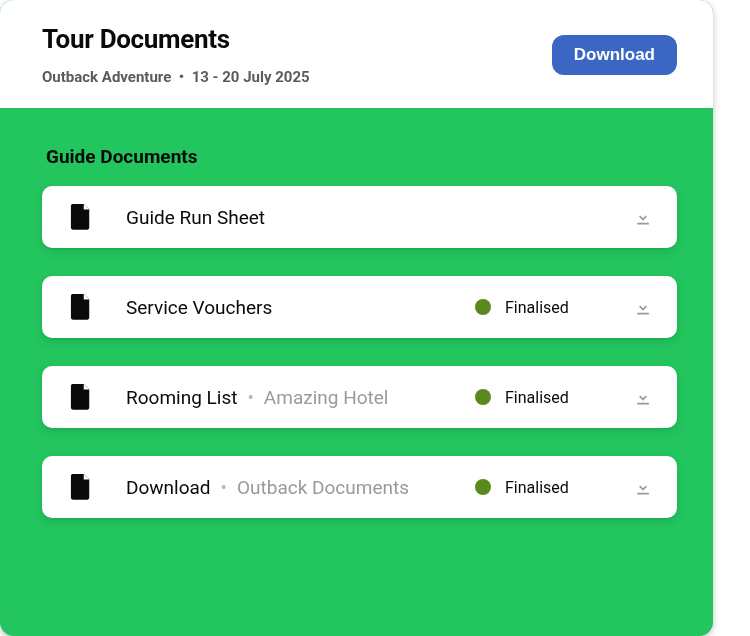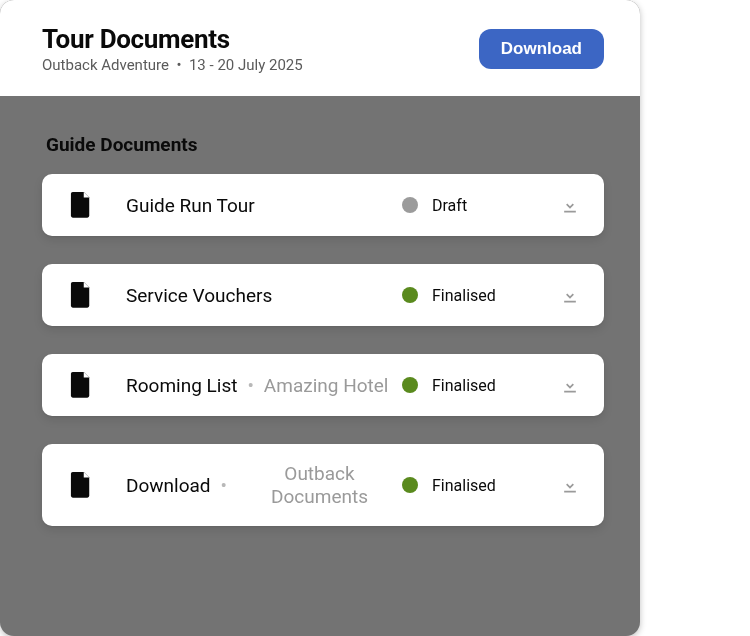--- a/index.html
+++ b/index.html
@@ -3,45 +3,46 @@
 <meta charset="utf-8">
 <style>
   * { box-sizing: border-box; margin: 0; padding: 0; }
   html, body {
     width: 750px;
     height: 636px;
     font-family: -apple-system, BlinkMacSystemFont, "Segoe UI", Roboto, Helvetica, Arial, sans-serif;
     background: #fff;
   }
   .card {
-    width: 640px;
+    width: 713px;
     height: 636px;
     border-radius: 14px;
     overflow: hidden;
-    background: #737373;
+    background: #22c55e;
     box-shadow: 0 2px 6px rgba(0,0,0,.25);
   }
   .header {
     background: #fff;
     padding: 24px 36px 22px 42px;
     display: flex;
     align-items: center;
     justify-content: space-between;
   }
   .header-left { display: flex; flex-direction: column; }
   .title {
     font-size: 26px;
     font-weight: 700;
     letter-spacing: -0.3px;
     color: #0a0a0a;
   }
   .subtitle {
-    margin-top: 2px;
+    margin-top: 14px;
     font-size: 15px;
     color: #5b5b5b;
+    font-weight: bold;
   }
   .download-btn {
     background: #3c66c4;
     color: #fff;
     border: none;
     border-radius: 12px;
     padding: 10px 22px;
     font-size: 17px;
     font-weight: 600;
     cursor: pointer;
@@ -137,25 +138,21 @@
     <div class="section-title">Guide Documents</div>
 
     <div class="doc-row">
       <span class="doc-icon">
         <svg viewBox="0 0 24 28">
             <path fill="#0a0a0a" d="M3 0h12l6 6v20a2 2 0 0 1-2 2H3a2 2 0 0 1-2-2V2a2 2 0 0 1 2-2z"></path>
             <path fill="#fff" d="M15 0v6h6z"></path>
           </svg>
       </span>
       <div class="doc-name-wrap">
-        <span>Guide Run Tour</span>
-      </div>
-      <div class="status-wrap">
-        <span class="status-dot" style="background: rgb(155, 155, 155);"></span>
-        <span class="status-label">Draft</span>
+        <span>Guide Run Sheet</span>
       </div>
       <span class="row-download">
         <svg viewBox="0 0 24 24">
             <path fill="currentColor" d="M12 3v10.6l3.3-3.3 1.4 1.4L12 16.4 7.3 11.7l1.4-1.4L12 13.6V3h0zM5 19h14v2H5z"></path>
           </svg>
       </span>
     </div>
 
     <div class="doc-row">
       <span class="doc-icon">

